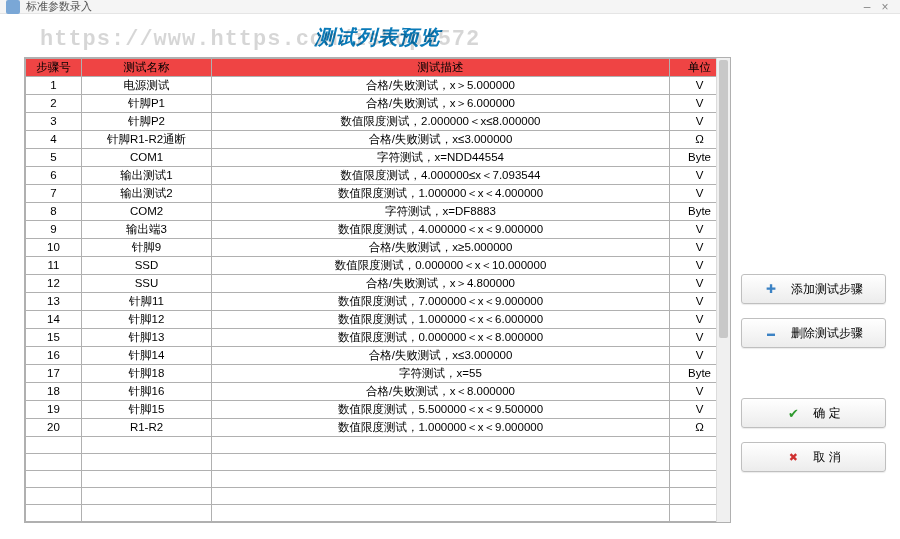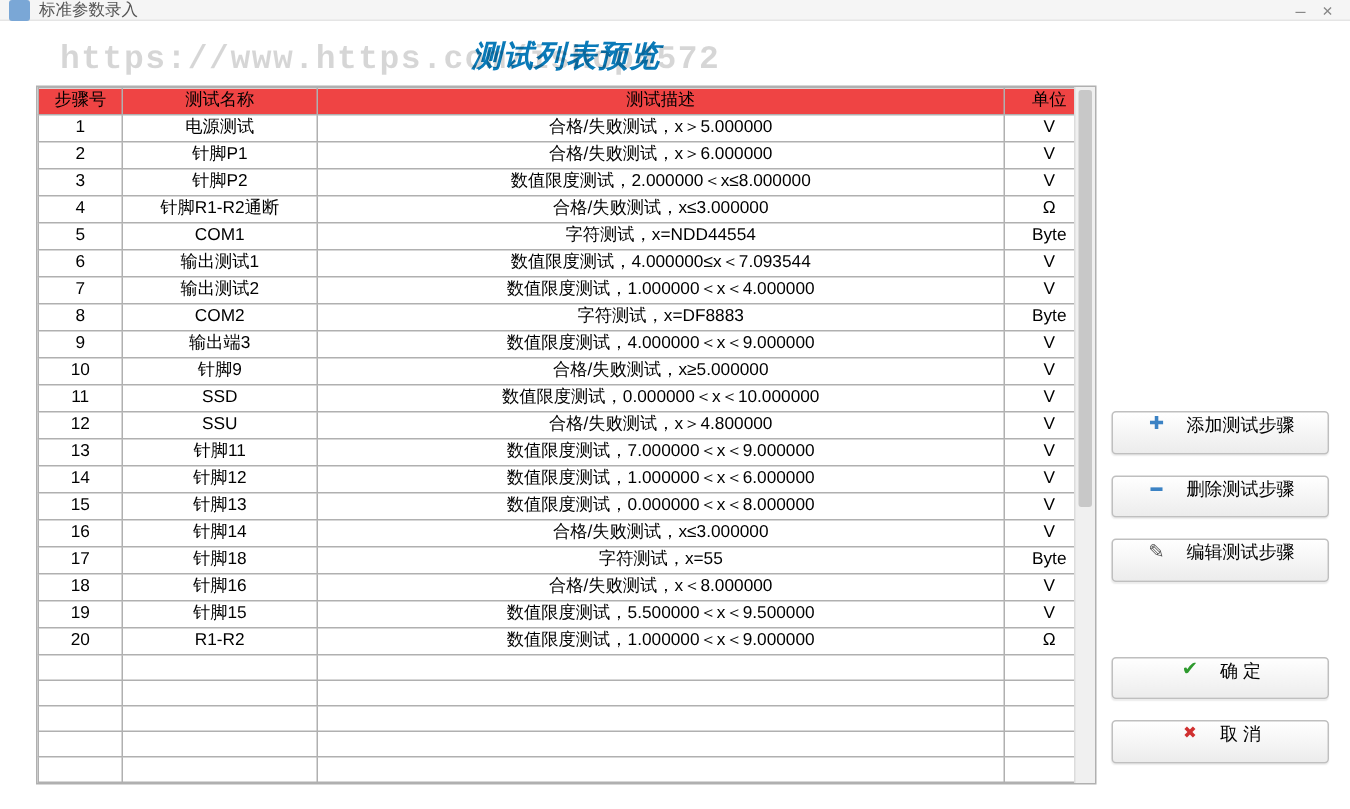--- a/index.html
+++ b/index.html
@@ -17,21 +17,21 @@
   th { font-weight: normal; background: #ef4444; }
   col.c1 { width: 56px; }
   col.c2 { width: 130px; }
   col.c3 { width: auto; }
   col.c4 { width: 60px; }
   .scrollbar { position: absolute; right: 0; top: 0; bottom: 0; width: 14px; background: #f0f0f0; border-left: 1px solid #dcdcdc; }
   .scrollbar .thumb { position: absolute; left: 2px; right: 2px; top: 2px; height: 60%; background: #c8c8c8; border-radius: 2px; }
   .watermark { position: absolute; top: 27px; left: 40px; font-size: 22px; color: rgba(0,0,0,.16); font-family: "Courier New", monospace; letter-spacing: 1px; pointer-events: none; z-index: 5; font-weight: bold; }
   .right { width: 165px; padding: 8px 14px 8px 6px; display: flex; flex-direction: column; }
   .right-spacer-top { flex: 0 0 252px; }
-  .btn { display: flex; justify-content: center; gap: 13px; height: 30px; margin-bottom: 14px; border: 1px solid #bfbfbf; border-radius: 3px; background: linear-gradient(#fff,#ececec); font-size: 12px; cursor: pointer; box-shadow: 0 1px 1px rgba(0,0,0,.08); }
+  .btn { display: flex; align-items: center; justify-content: center; gap: 13px; height: 30px; margin-bottom: 14px; border: 1px solid #bfbfbf; border-radius: 3px; background: linear-gradient(#fff,#ececec); font-size: 12px; cursor: pointer; box-shadow: 0 1px 1px rgba(0,0,0,.08); }
   .btn .ico { width: 14px; height: 14px; display: inline-flex; align-items: center; justify-content: center; }
   .gap { flex: 0 0 18px; }
   .ico-plus::before { content: "✚"; color: #3b82c4; font-size: 12px; }
   .ico-minus::before { content: "▬"; color: #3b82c4; font-size: 8px; }
   .ico-edit::before { content: "✎"; color: #555; font-size: 13px; }
   .ico-up::before { content: "△"; color: #666; font-size: 11px; }
   .ico-ok::before { content: "✔"; color: #2e9a2e; font-size: 13px; }
   .ico-cancel::before { content: "✖"; color: #d03030; font-size: 11px; }
 </style>
 </head>
@@ -234,24 +234,20 @@
   <div class="right">
     <div class="right-spacer-top"></div>
     <button class="btn">
       <span class="ico ico-plus"></span>
       <span>添加测试步骤</span>
     </button>
     <button class="btn">
       <span class="ico ico-minus"></span>
       <span>删除测试步骤</span>
     </button>
-    <button class="btn">
-      <span class="ico ico-edit"></span>
-      <span>编辑测试步骤</span>
-    </button>
     <div class="gap"></div>
     <div class="gap"></div>
     <button class="btn">
       <span class="ico ico-ok"></span>
       <span>确 定</span>
     </button>
     <button class="btn">
       <span class="ico ico-cancel"></span>
       <span>取 消</span>
     </button>

